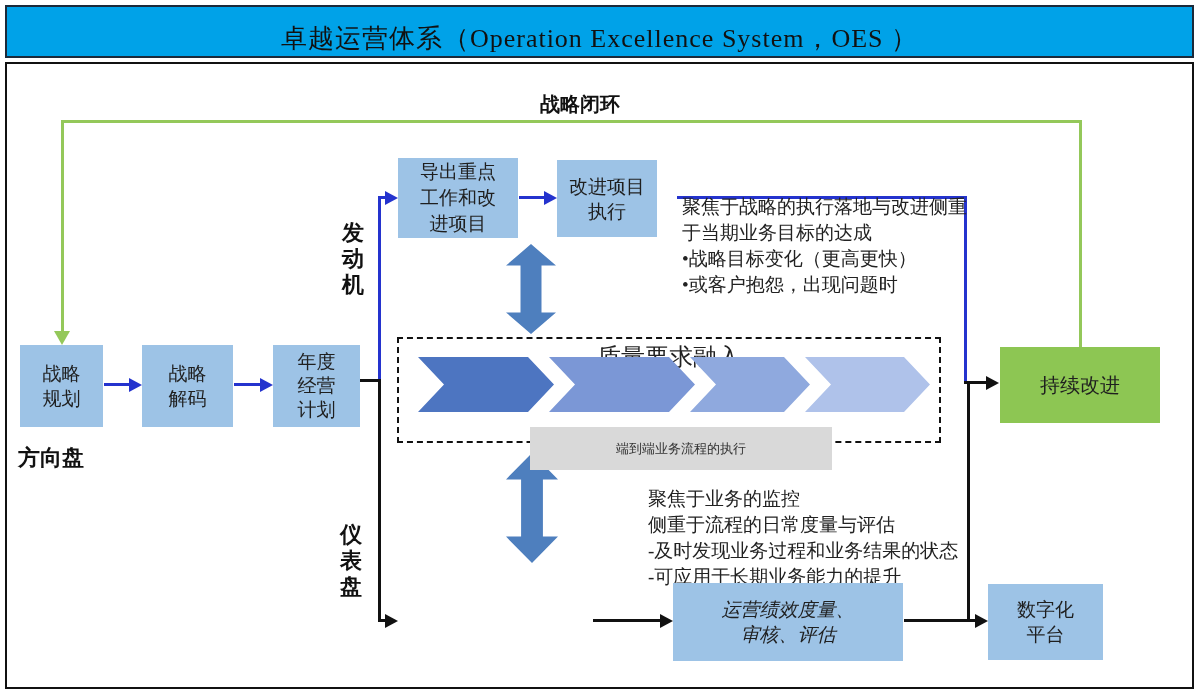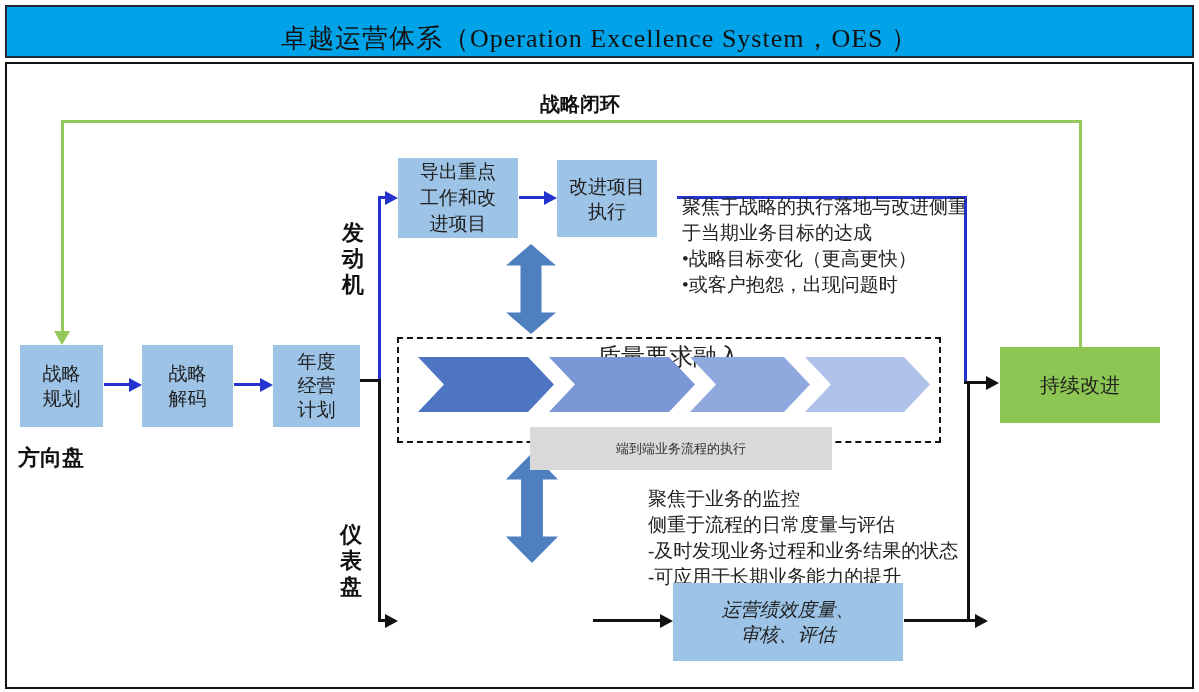--- a/index.html
+++ b/index.html
@@ -131,19 +131,21 @@
 
   <div class="abs node node-green" style="left:1000px;top:347px;width:160px;height:76px;">持续改进</div>
 
   <div class="abs annot pre" style="left:648px;top:486px;width:320px;">聚焦于业务的监控
 侧重于流程的日常度量与评估
 -及时发现业务过程和业务结果的状态
 -可应用于长期业务能力的提升</div>
 
   <div class="abs node pre" style="left:673px;top:583px;width:230px;height:78px;font-style:italic;">运营绩效度量、
 审核、评估</div>
+  <div class="abs node pre" style="left:988px;top:584px;width:115px;height:76px;">数字化
+平台</div>
 
   <div class="abs hline" style="left:593px;top:619px;width:68px;"></div>
   <div class="abs ah-right" style="left:660px;top:613.5px;"></div>
   <div class="abs hline" style="left:904px;top:619px;width:72px;"></div>
   <div class="abs ah-right" style="left:975px;top:613.5px;"></div>
 
 </div>
 
 </body></html>

